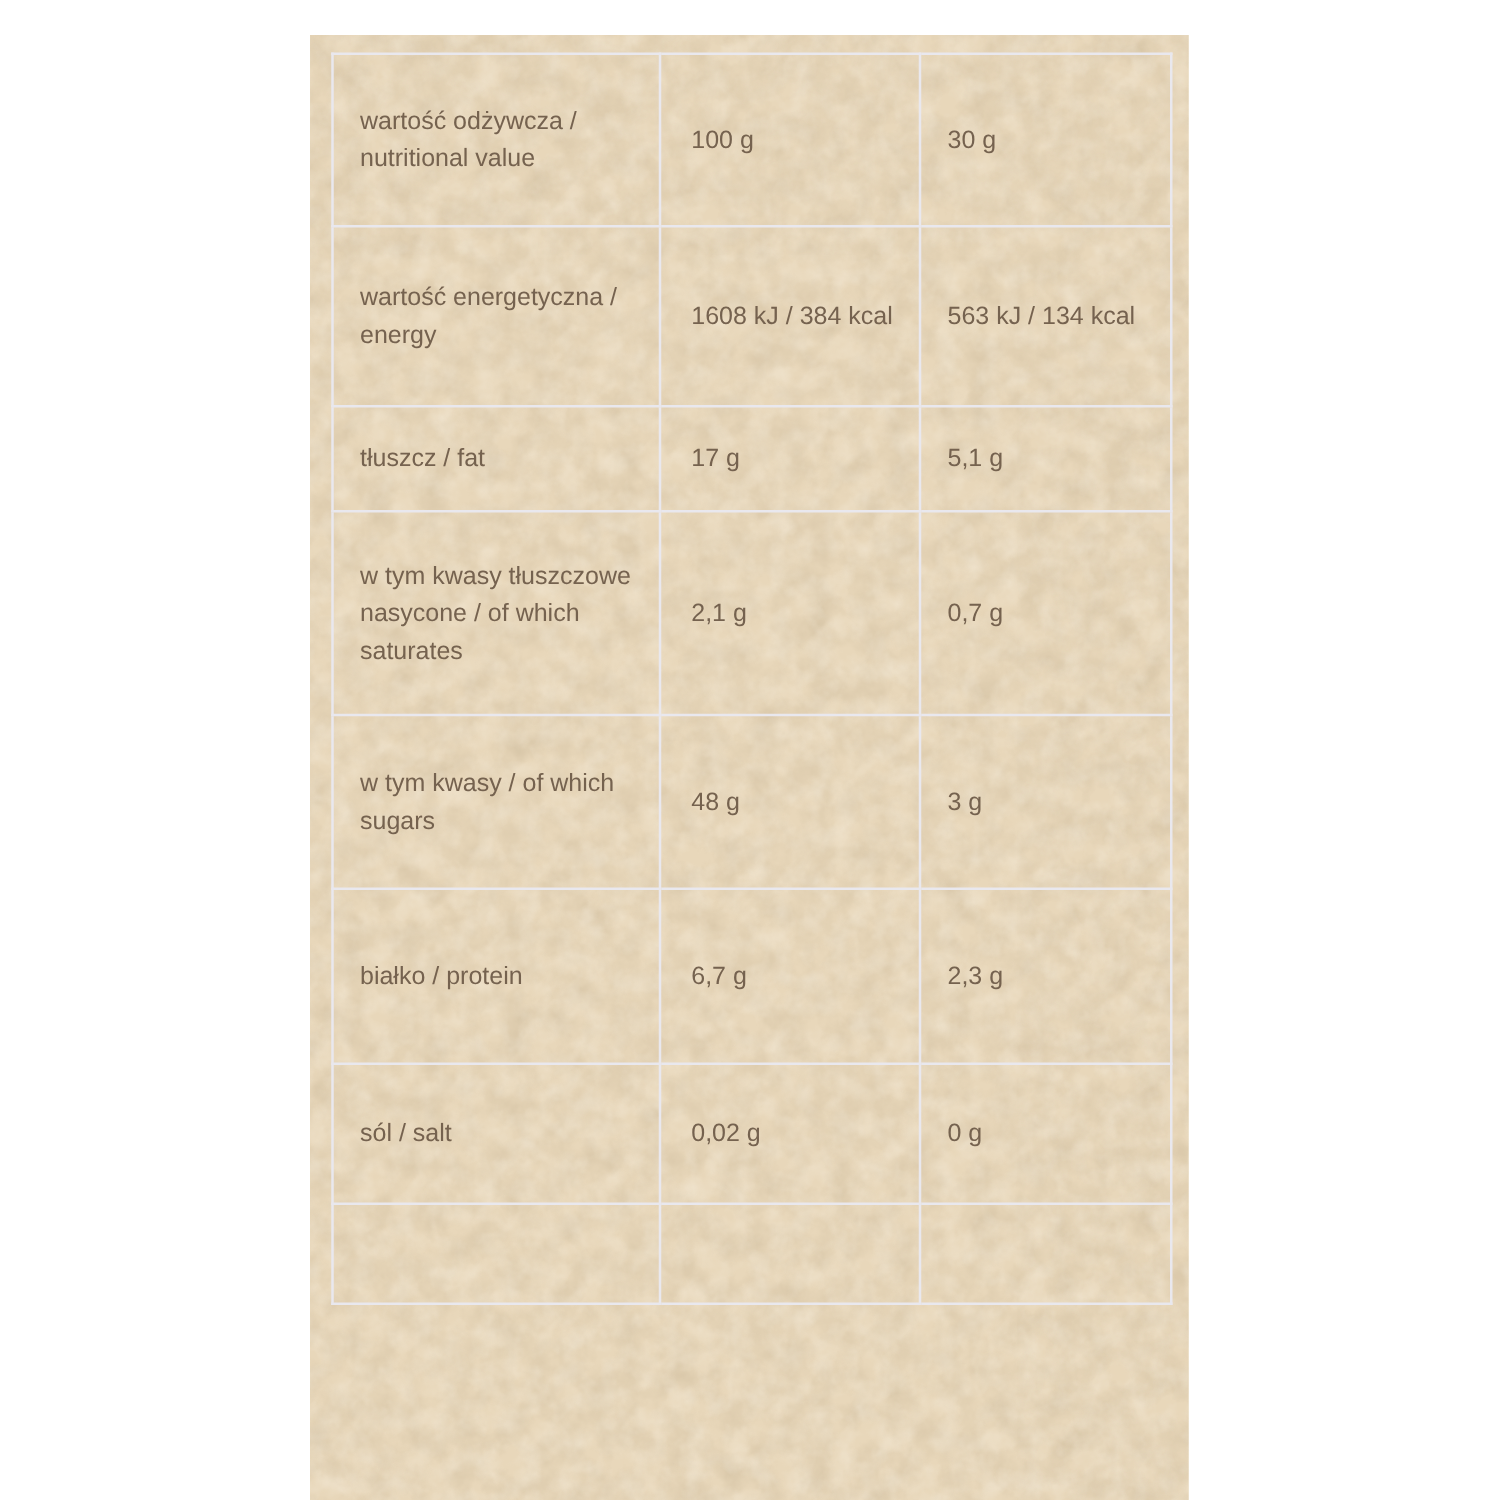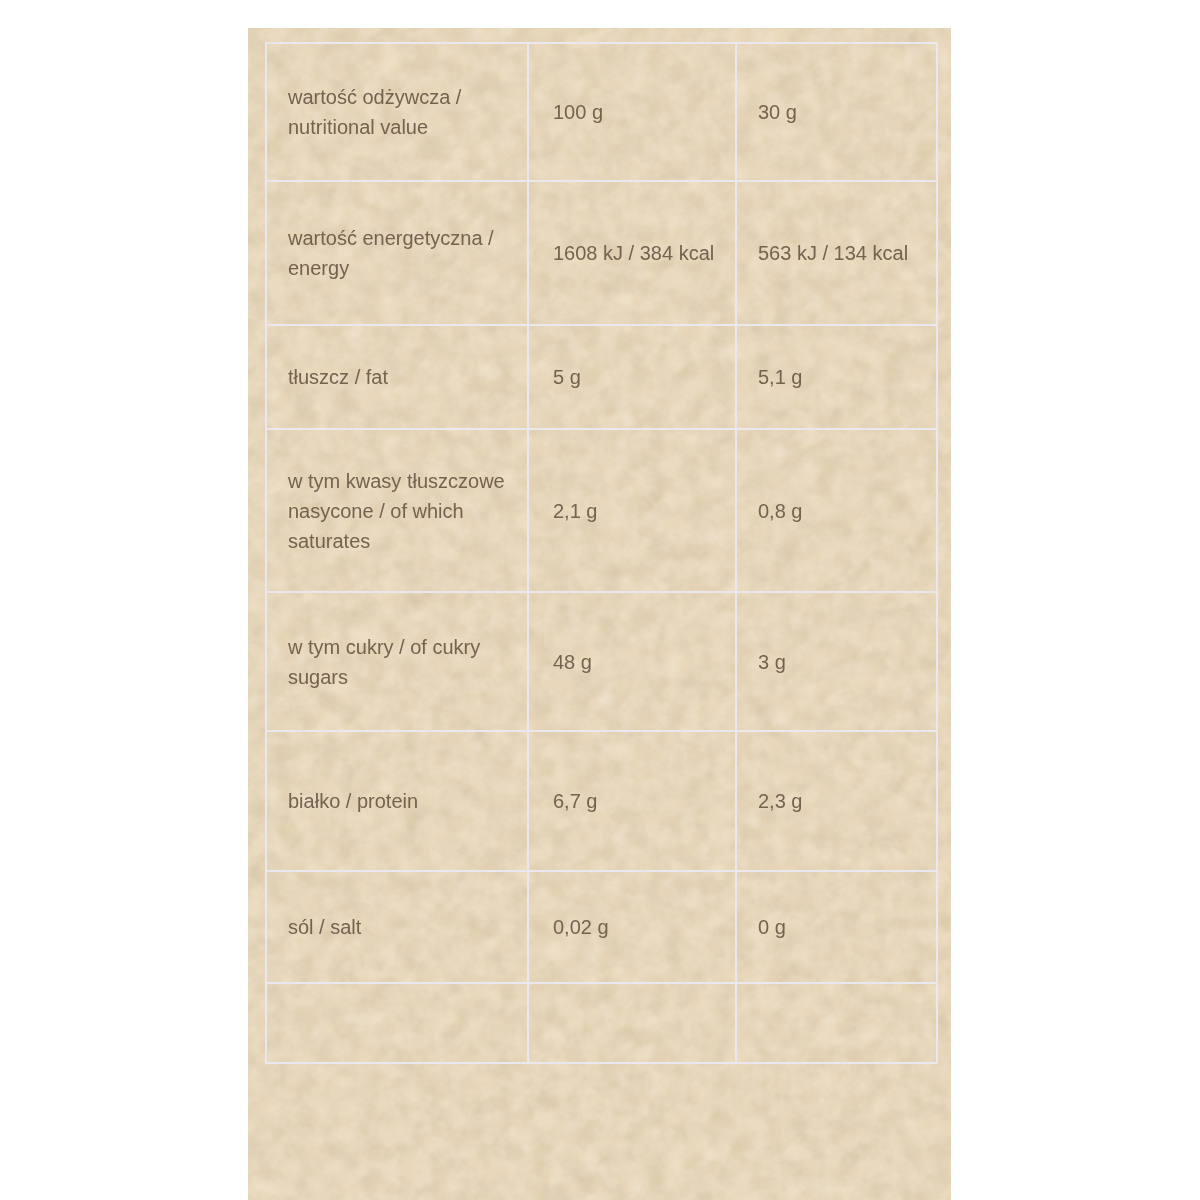--- a/index.html
+++ b/index.html
@@ -56,21 +56,21 @@
     font-size: 20px;
     line-height: 30px;
     padding: 8px 18px 8px 21px;
     word-wrap: break-word;
   }
   table.nutrition td.c-val { padding-left: 24px; }
   table.nutrition td.c-val3 { padding-left: 21px; }
   
   table.nutrition tr:nth-child(1)  { height: 138px; }
   table.nutrition tr:nth-child(2)  { height: 144px; }
-  table.nutrition tr:nth-child(3)  { height: 104px; padding-left: 47px; }
+  table.nutrition tr:nth-child(3)  { height: 84px; padding-left: 47px; }
   table.nutrition tr:nth-child(4)  { height: 163px; }
   table.nutrition tr:nth-child(5)  { height: 139px; }
   table.nutrition tr:nth-child(6)  { height: 140px; }
   table.nutrition tr:nth-child(7)  { height: 112px; }
   table.nutrition tr:nth-child(8)  { height: 80px; }
   table.nutrition tr:nth-child(9)  { height: 111px; }
   table.nutrition tr:nth-child(10) { height: 90px; }
 </style>
 </head>
 <body>
@@ -105,30 +105,30 @@
           <td class="c-val">100 g</td>
           <td class="c-val c-val3">30 g</td>
         </tr>
         <tr>
           <td class="c-label">wartość energetyczna / energy</td>
           <td class="c-val">1608 kJ / 384 kcal</td>
           <td class="c-val c-val3">563 kJ / 134 kcal</td>
         </tr>
         <tr>
           <td class="c-label">tłuszcz / fat</td>
-          <td class="c-val">5 g</td>
+          <td class="c-val">17 g</td>
           <td class="c-val c-val3">5,1 g</td>
         </tr>
         <tr>
           <td class="c-label">w tym kwasy tłuszczowe nasycone / of which saturates</td>
           <td class="c-val">2,1 g</td>
-          <td class="c-val c-val3">0,8 g</td>
+          <td class="c-val c-val3">0,7 g</td>
         </tr>
         <tr>
-          <td class="c-label">w tym cukry / of cukry sugars</td>
+          <td class="c-label">w tym kwasy / of which sugars</td>
           <td class="c-val">48 g</td>
           <td class="c-val c-val3">3 g</td>
         </tr>
         <tr>
           <td class="c-label">białko / protein</td>
           <td class="c-val">6,7 g</td>
           <td class="c-val c-val3">2,3 g</td>
         </tr>
         <tr>
           <td class="c-label">sól / salt</td>

